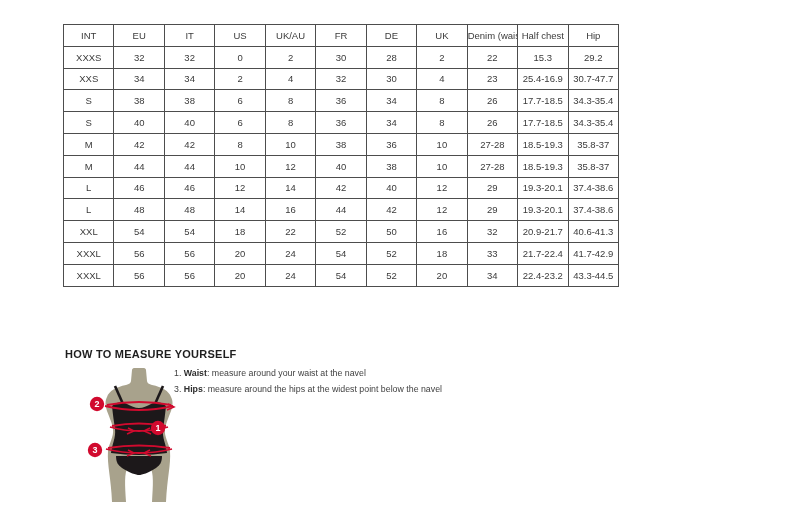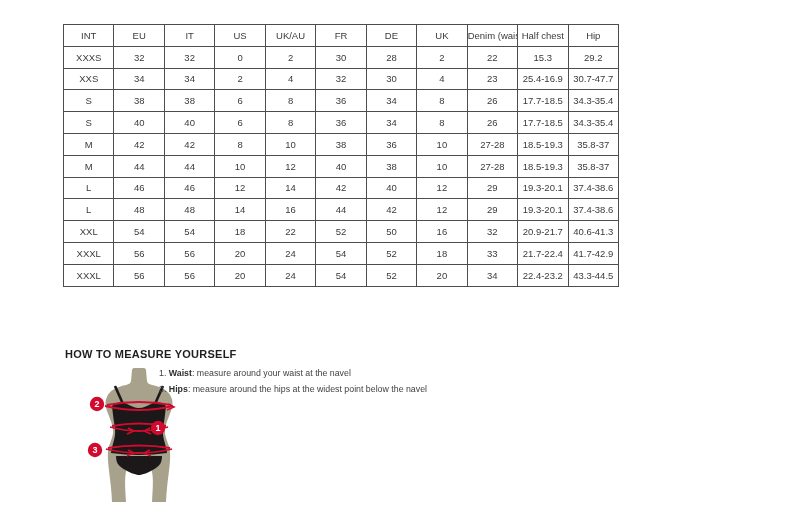--- a/index.html
+++ b/index.html
@@ -15,21 +15,21 @@
     border:1px solid #4d4d4d;
     text-align:center;vertical-align:middle;
     font-size:9.5px;font-weight:400;color:#3a3a3a;
     height:20.8px;padding:0;white-space:nowrap;overflow:hidden;
   }
   .howto-title{
     position:absolute;left:65px;top:348px;
     font-size:11px;font-weight:700;color:#1e1e1e;letter-spacing:.25px;
   }
   .figure-wrap{position:absolute;left:82px;top:366px;width:112px;height:142px;}
-  .steps{position:absolute;left:159px;top:369px;}
+  .steps{position:absolute;left:174px;top:369px;}
   .step{
     font-size:8.8px;color:#3f3f3f;line-height:9.5px;margin-bottom:6.8px;white-space:nowrap;
   }
   .step b{color:#2e2e2e;}
   .badge-num{
     font-size:9px;font-weight:700;fill:#ffffff;
     font-family:"Liberation Sans",sans-serif;
   }
 </style>
 </head>

